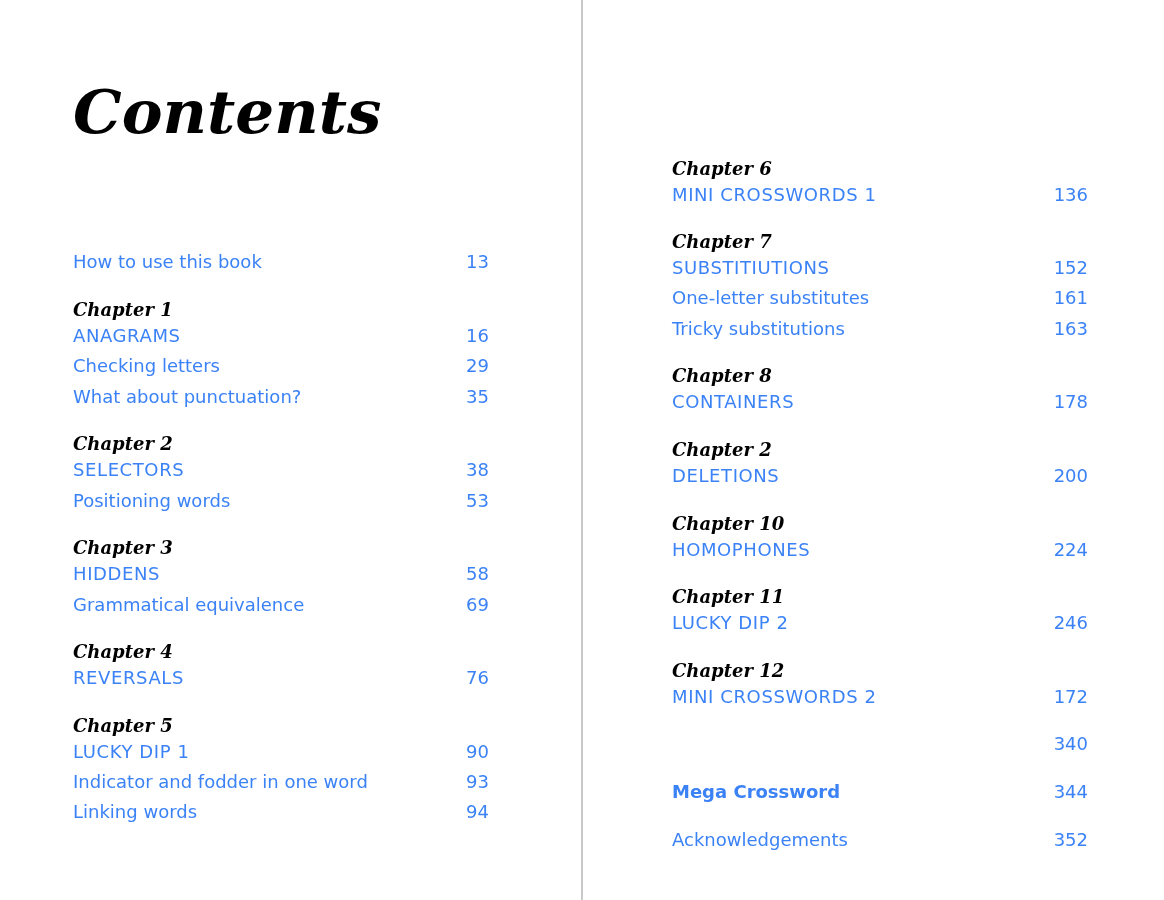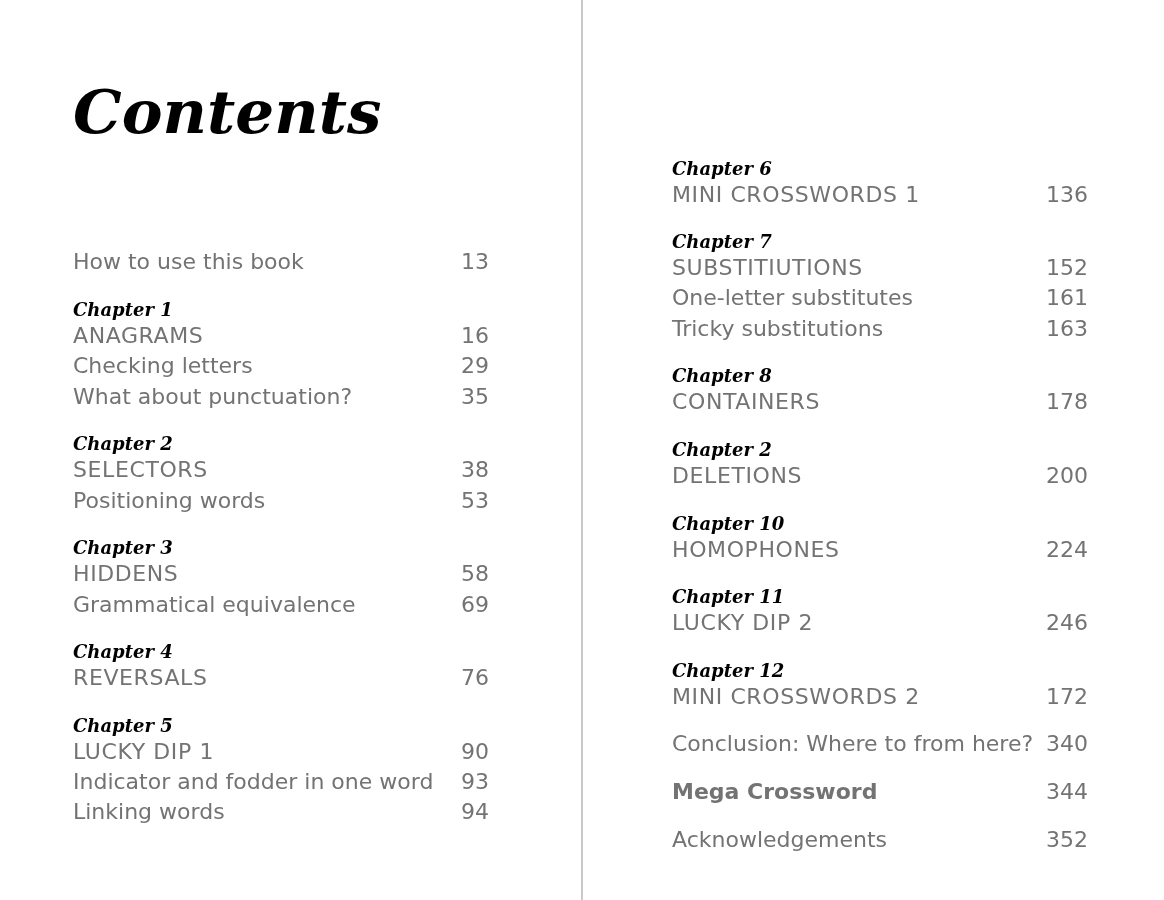--- a/index.html
+++ b/index.html
@@ -9,21 +9,21 @@
   .page-right { left: 583px; width: 581px; margin-top: 36px; }
   .divider { position: absolute; left: 581px; top: 0; width: 2px; height: 900px; background: #c9c9c9; }
   .title {
     position: absolute; left: 73px; top: 66px;
     font-family: "DejaVu Serif", serif; font-weight: bold; font-style: italic;
     font-size: 60px; line-height: 76px; color: #000; letter-spacing: 0px;
     transform: scaleX(1.02); transform-origin: left;
   }
   .row {
     position: absolute; height: 26px; line-height: 26px;
-    font-family: "DejaVu Sans", sans-serif; font-size: 22px; color: #737373;
+    font-family: "DejaVu Sans", sans-serif; font-size: 18px; color: #3b82f6;
   }
   .row .label { position: absolute; left: 0; white-space: nowrap; }
   .row .page-num { position: absolute; right: 0; white-space: nowrap; text-align: center; }
   .row.caps .label { letter-spacing: 0.6px; }
   .row.bold .label { font-weight: bold; }
   .chapter {
     position: absolute; height: 24px; line-height: 24px;
     font-family: "DejaVu Serif", serif; font-weight: bold; font-style: italic;
     font-size: 18px; color: #000; white-space: nowrap;
   }
@@ -145,21 +145,20 @@
     <span class="page-num">246</span>
   </div>
 
   <div class="chapter" style="top:623px">Chapter 12</div>
   <div class="row caps" style="top:648px">
     <span class="label">MINI CROSSWORDS 2</span>
     <span class="page-num">172</span>
   </div>
 
   <div class="row" style="top:695px">
-    <span class="label">Conclusion: Where to from here?</span>
     <span class="page-num">340</span>
   </div>
   <div class="row bold" style="top:743px">
     <span class="label">Mega Crossword</span>
     <span class="page-num">344</span>
   </div>
   <div class="row" style="top:791px">
     <span class="label">Acknowledgements</span>
     <span class="page-num">352</span>
   </div>

